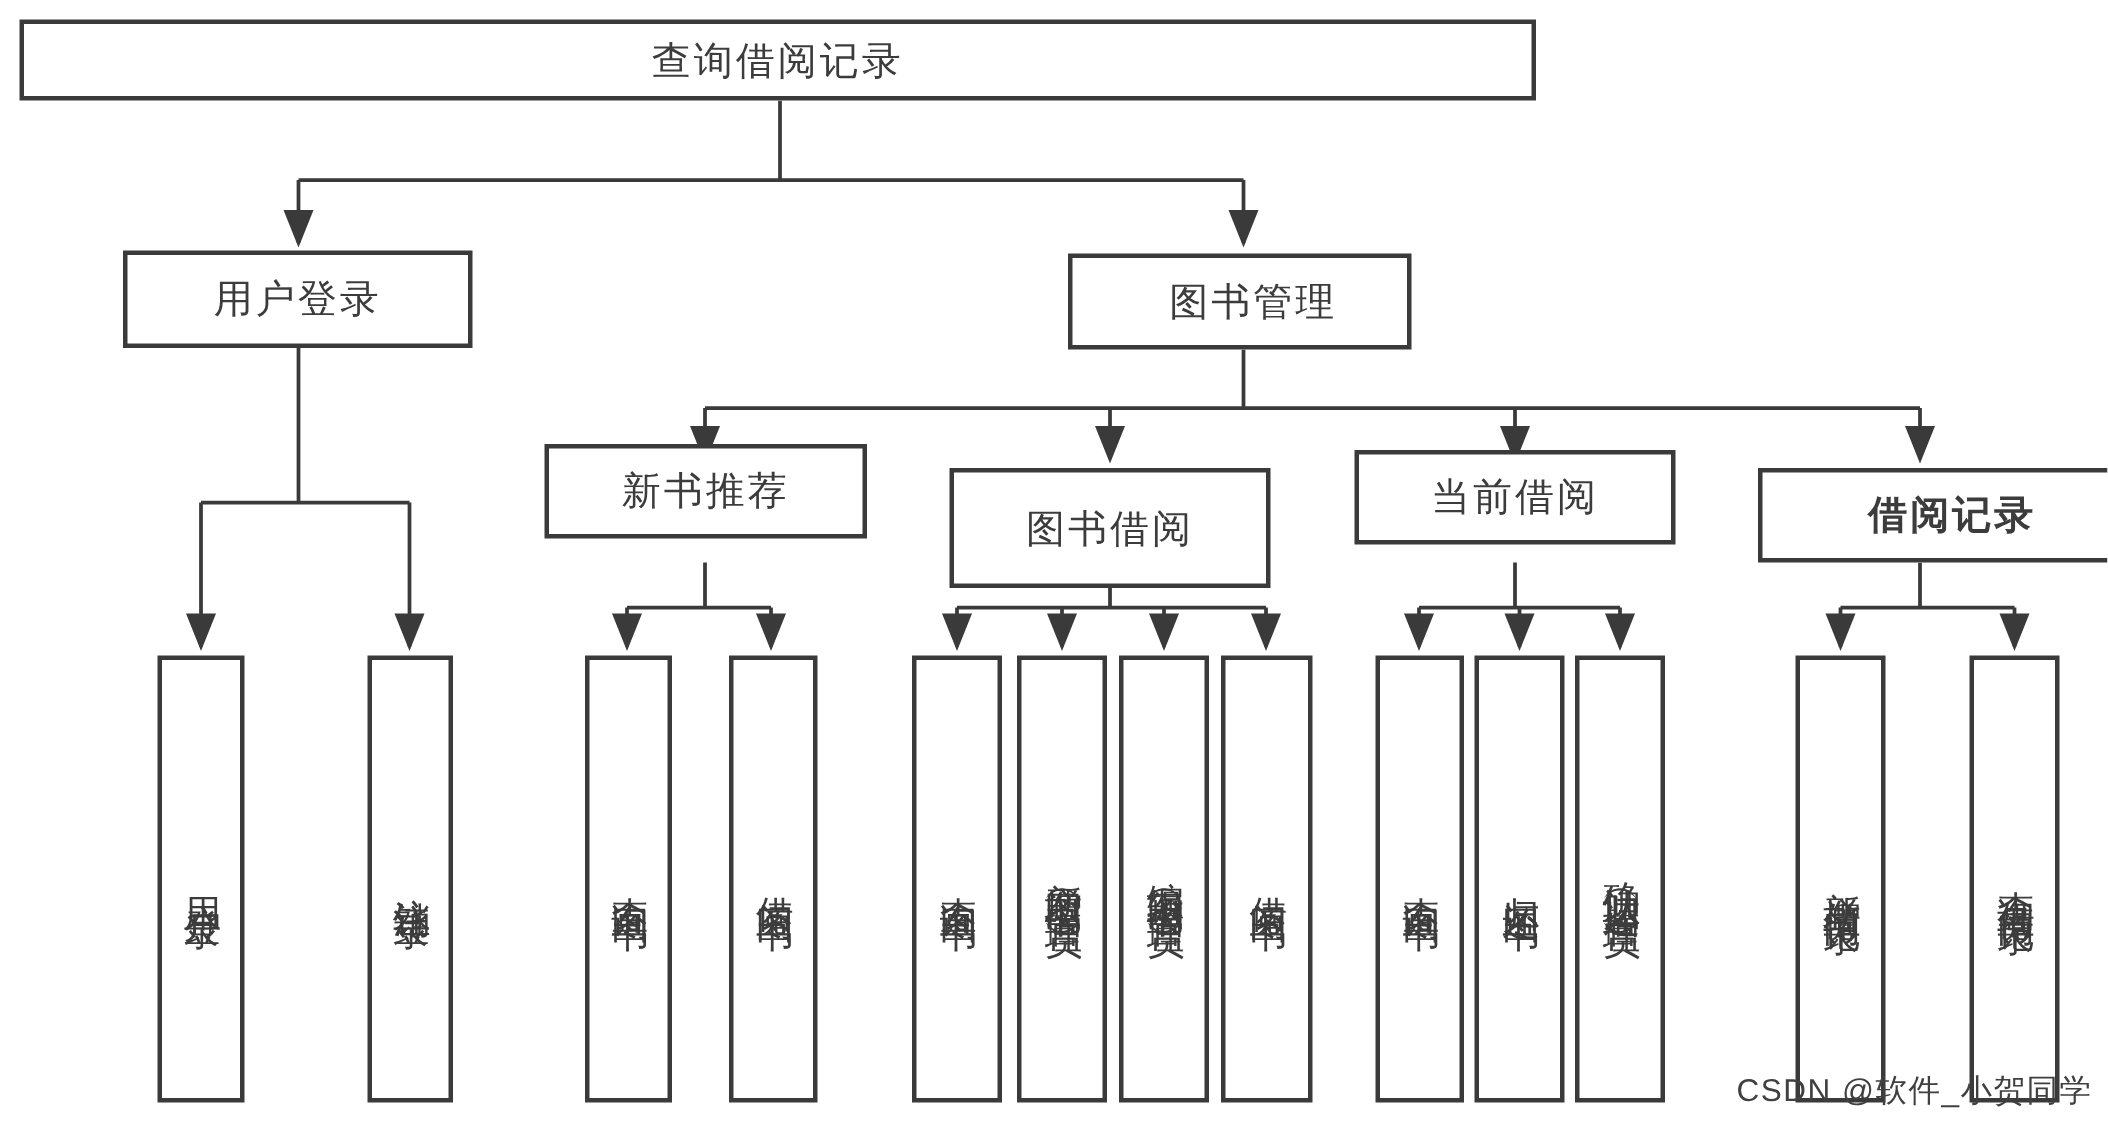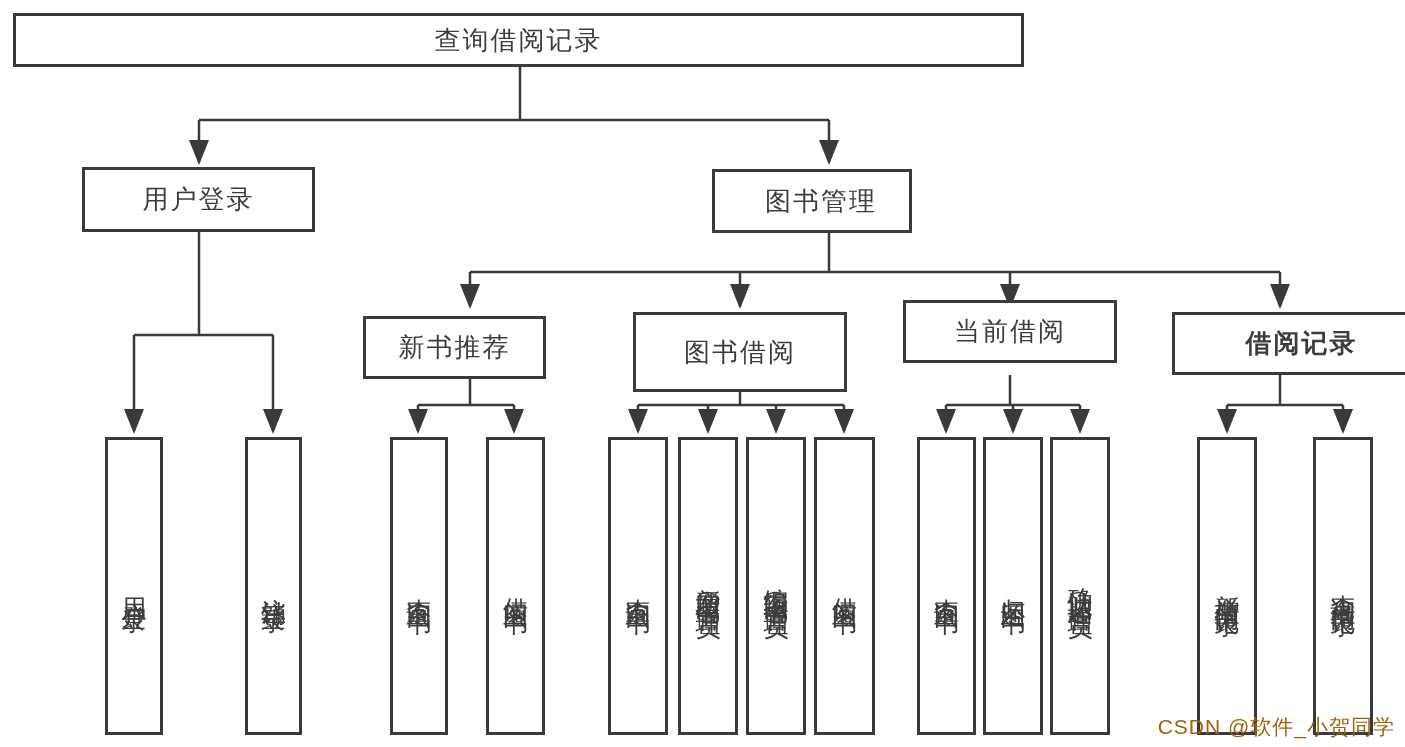--- a/index.html
+++ b/index.html
@@ -52,21 +52,21 @@
     text-orientation: mixed;
     font-size: 25px;
     letter-spacing: 4px;
     line-height: 1;
   }
   .watermark {
     position: absolute;
     right: 10px;
     bottom: 6px;
     font-size: 21px;
-    color: #a16207;
+    color: #404040;
     letter-spacing: 1px;
     white-space: nowrap;
   }
 </style>
 </head>
 <body>
 
 <div class="canvas">
 
   <svg class="connectors" viewBox="0 0 1405 747" xmlns="http://www.w3.org/2000/svg">
@@ -115,23 +115,23 @@
     <g>
       <path d="M1280,375 L1280,405 M1227,405 L1343,405 M1227,405 L1227,431 M1343,405 L1343,431"></path>
       <polygon points="1227,434 1217,409 1237,409"></polygon>
       <polygon points="1343,434 1333,409 1353,409"></polygon>
     </g>
   </svg>
 
   <div class="node h-node" style="left:13px; top:13px; width:1011px; height:54px;">查询借阅记录</div>
 
   <div class="node h-node" style="left:82px; top:167px; width:233px; height:65px;">用户登录</div>
-  <div class="node h-node" style="left:712px; top:169px; width:200px; height:64px;padding-left:18px;">图书管理</div>
+  <div class="node h-node" style="left:712px; top:169px; width:229px; height:64px;padding-left:18px;">图书管理</div>
 
-  <div class="node h-node" style="left:363px; top:316px; width:183px; height:63px;">新书推荐</div>
+  <div class="node h-node" style="left:363px; top:296px; width:215px; height:63px;">新书推荐</div>
   <div class="node h-node" style="left:633px; top:312px; width:214px; height:80px;">图书借阅</div>
   <div class="node h-node" style="left:903px; top:300px; width:214px; height:63px;">当前借阅</div>
   <div class="node h-node" style="left:1172px; top:312px; width:259px; height:63px;font-weight:bold;">借阅记录</div>
 
   <div class="node v-node" style="left:105px; top:437px; width:58px; height:298px;">用户登录</div>
   <div class="node v-node" style="left:245px; top:437px; width:57px; height:298px;">注销登录</div>
 
   <div class="node v-node" style="left:390px; top:437px; width:58px; height:298px;">查询图书</div>
   <div class="node v-node" style="left:486px; top:437px; width:59px; height:298px;">借阅图书</div>
 

